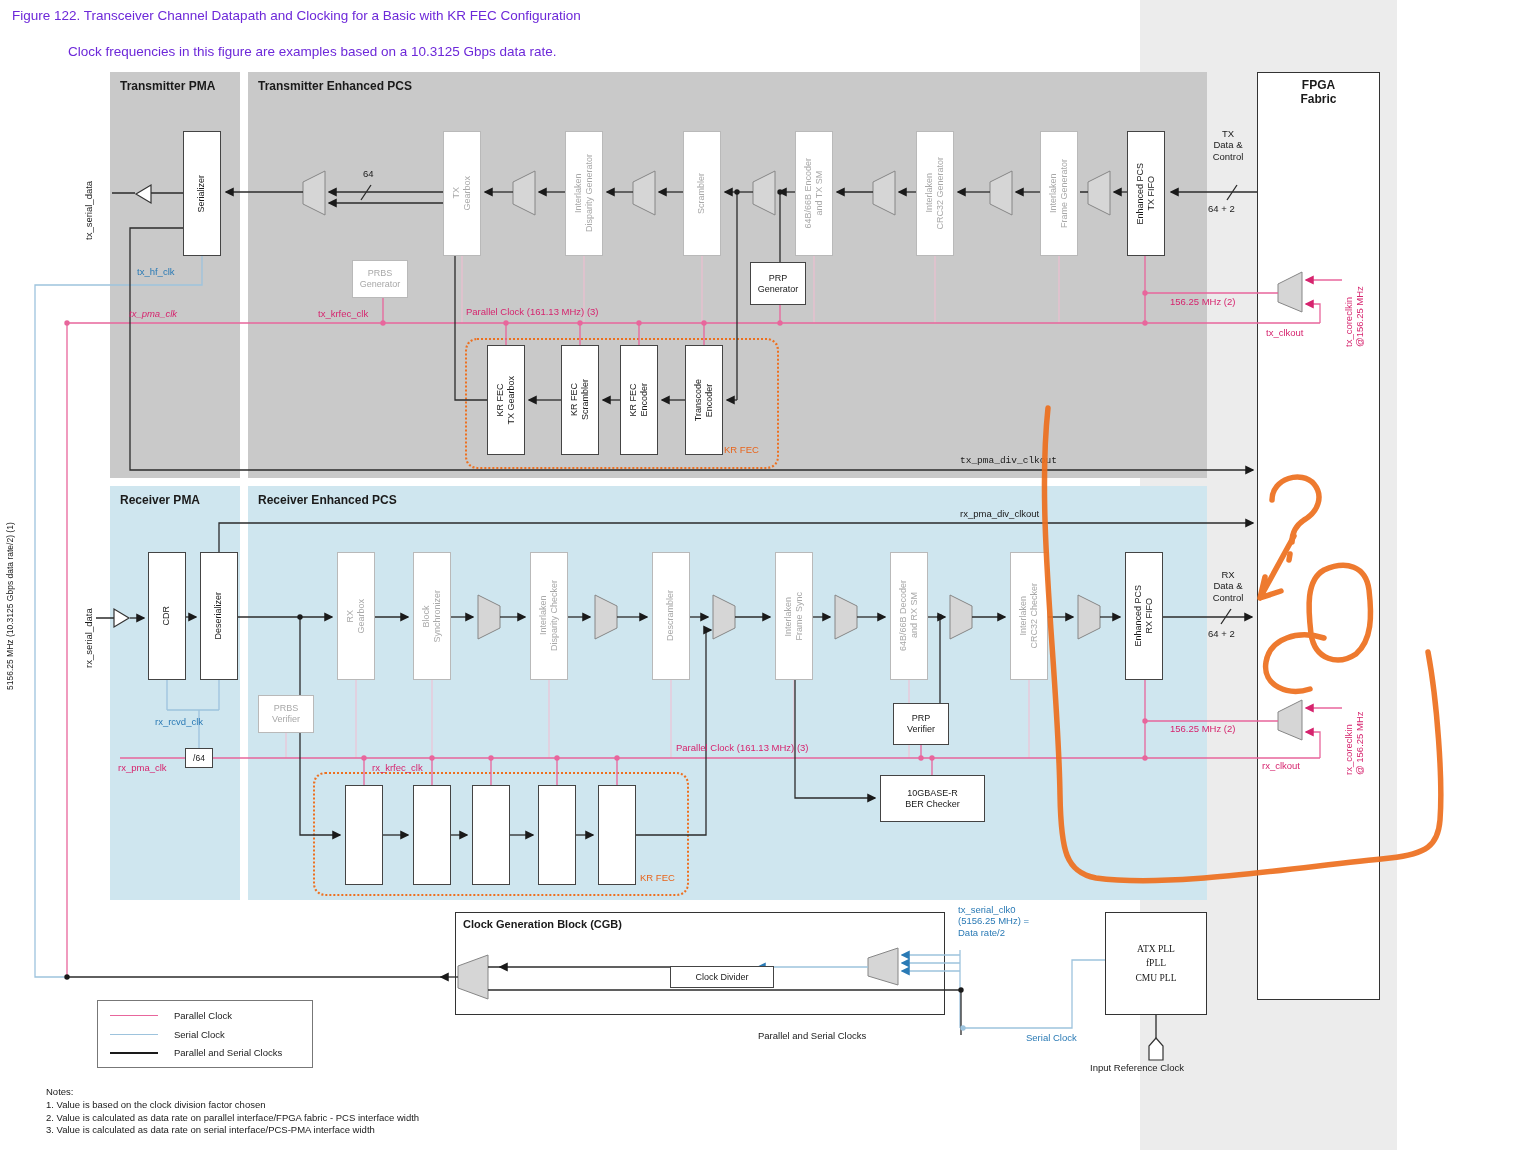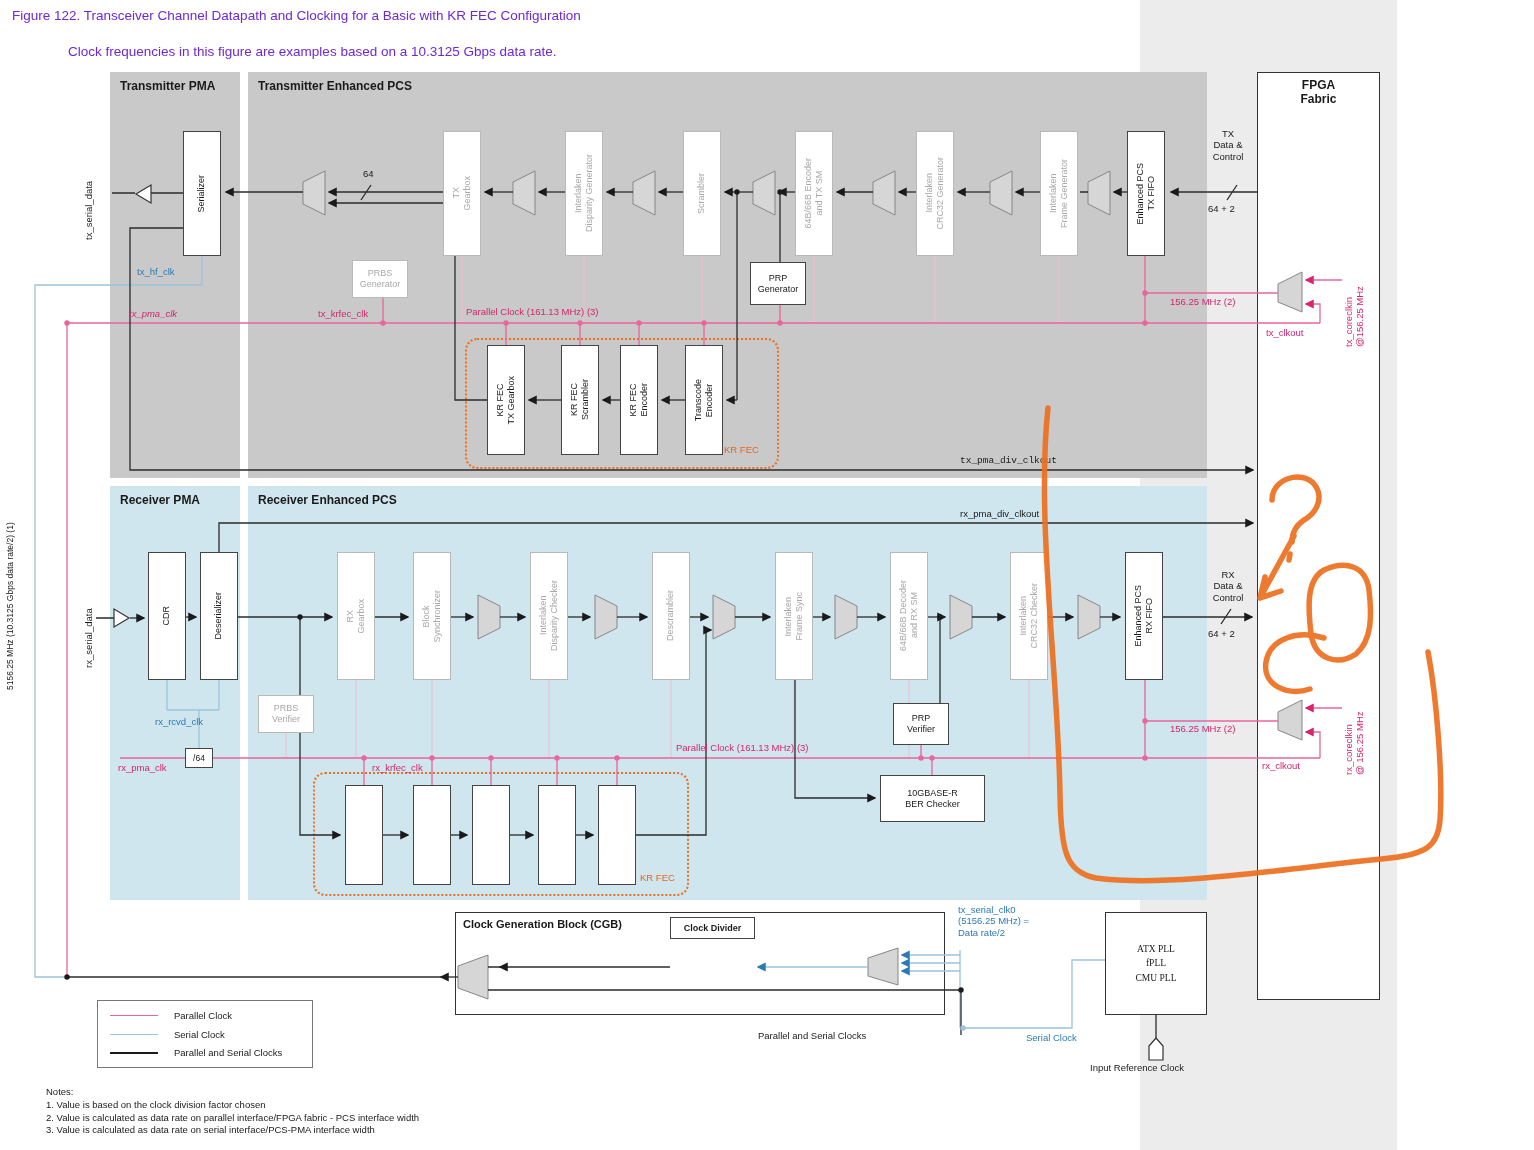--- a/index.html
+++ b/index.html
@@ -312,21 +312,21 @@
   <div class="vblock" style="left:472px;top:785px;width:38px;height:100px;">
       <span data-bind="blocks.krfec_decoder"></span>
     </div>
   <div class="vblock" style="left:538px;top:785px;width:38px;height:100px;">
       <span data-bind="blocks.krfec_rx_gearbox"></span>
     </div>
   <div class="vblock" style="left:598px;top:785px;width:38px;height:100px;">
       <span data-bind="blocks.transcode_decoder"></span>
     </div>
 
-  <div class="hblock" style="left:670px;top:917px;width:85px;height:22px;font-weight:bold;" data-bind="blocks.clock_divider">Clock Divider</div>
+  <div class="hblock" style="left:670px;top:966px;width:104px;height:22px;" data-bind="blocks.clock_divider">Clock Divider</div>
 
   <div class="vlabel" style="left:84px;top:160px;height:80px;" data-bind="labels.tx_serial_data">tx_serial_data</div>
   <div class="vlabel" style="left:84px;top:588px;height:80px;" data-bind="labels.rx_serial_data">rx_serial_data</div>
   <div class="vlabel" style="left:6px;top:450px;height:240px;font-size:8.5px;" data-bind="labels.left_rate">5156.25 MHz (10.3125 Gbps data rate/2) (1)</div>
   <div class="lbl blue" style="left:137px;top:266px;" data-bind="labels.tx_hf_clk">tx_hf_clk</div>
   <div class="lbl pink" style="left:129px;top:308px;font-style:italic;" data-bind="labels.tx_pma_clk">tx_pma_clk</div>
   <div class="lbl pink" style="left:289px;top:308px;margin-left:29px;" data-bind="labels.tx_krfec_clk">tx_krfec_clk</div>
   <div class="lbl pink" style="left:466px;top:306px;" data-bind="labels.parallel_clock_tx">Parallel Clock (161.13 MHz) (3)</div>
   <div class="lbl orange" style="left:724px;top:444px;" data-bind="sections.kr_fec_tx">KR FEC</div>
   <div class="lbl" style="left:960px;top:455px;font-family:Liberation Mono, monospace;" data-bind="labels.tx_pma_div_clkout">tx_pma_div_clkout</div>

